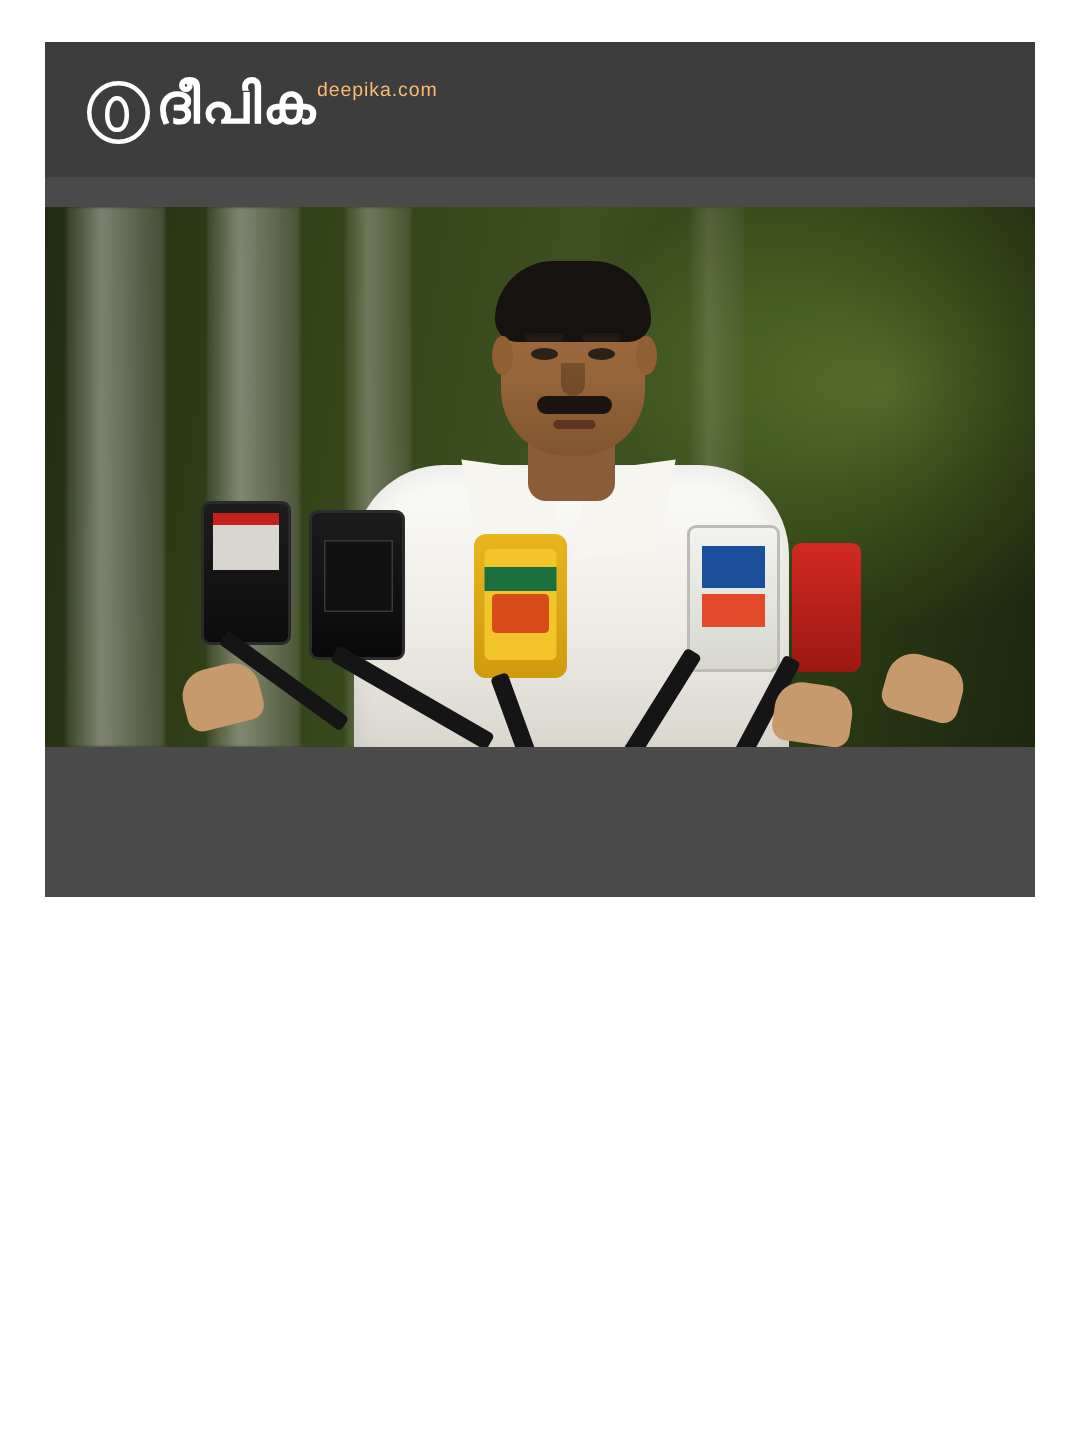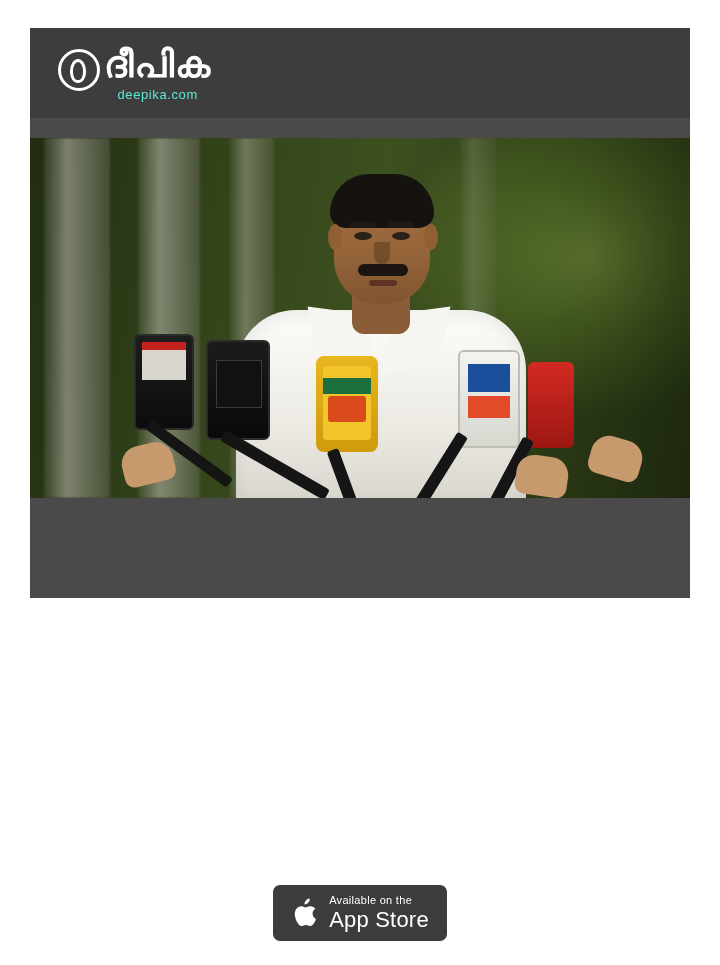--- a/index.html
+++ b/index.html
@@ -65,32 +65,32 @@
     left: 9px;
     top: 7px;
     width: 16px;
     height: 24px;
     border: 3px solid #ffffff;
     border-radius: 50% 50% 45% 45%;
     box-sizing: border-box;
   }
   .logo-textcol {
     display: flex;
-    flex-direction: column;
+    flex-direction: row;
     justify-content: center;
   }
   .logo-word {
     color: #ffffff;
     font-size: 37px;
     line-height: 40px;
     letter-spacing: 1px;
     font-weight: bold;
   }
   .logo-sub {
-    color: #5eead4;
+    color: #fdba74;
     font-size: 13px;
     letter-spacing: 0.6px;
     margin-top: 2px;
     text-align: center;
   }
 
   
   .photo {
     position: absolute;
     left: 0;
@@ -470,28 +470,16 @@
       <div class="hand" style="left:92px; top:306px; transform:rotate(-14deg);"></div>
       <div class="hand" style="left:560px; top:300px; transform:rotate(16deg);"></div>
       <div class="hand" style="left:486px; top:318px; transform:rotate(8deg);"></div>
     </div>
   </div>
 
 
 
   <div class="badges">
 
-    <div class="badge badge-apple">
-      <span class="glyph">
-        <svg width="26" height="30" viewBox="0 0 26 30" aria-hidden="true">
-          <path d="M17.4 4.6c.9-1.1 1.5-2.6 1.3-4.1-1.3.05-2.9.9-3.8 2-.8 1-1.6 2.5-1.3 4 1.4.1 2.9-.8 3.8-1.9z" fill="#ffffff"></path>
-          <path d="M21.6 15.8c-.04-3.3 2.7-4.9 2.8-5-1.5-2.2-3.9-2.5-4.8-2.6-2-.2-4 1.2-5 1.2-1 0-2.6-1.2-4.3-1.1-2.2.03-4.2 1.3-5.4 3.3-2.3 4-.6 9.9 1.6 13.1 1.1 1.6 2.4 3.4 4.1 3.3 1.6-.07 2.3-1.1 4.3-1.1 2 0 2.6 1.1 4.3 1 1.8-.03 2.9-1.6 4-3.2 1.3-1.8 1.8-3.6 1.8-3.7-.04-.02-3.4-1.3-3.4-5.2z" fill="#ffffff"></path>
-        </svg>
-      </span>
-      <span class="txt">
-        <span class="small">Available on the</span>
-        <span class="big">App Store</span>
-      </span>
-    </div>
 
 
   </div>
 </div>
 
 </body></html>

